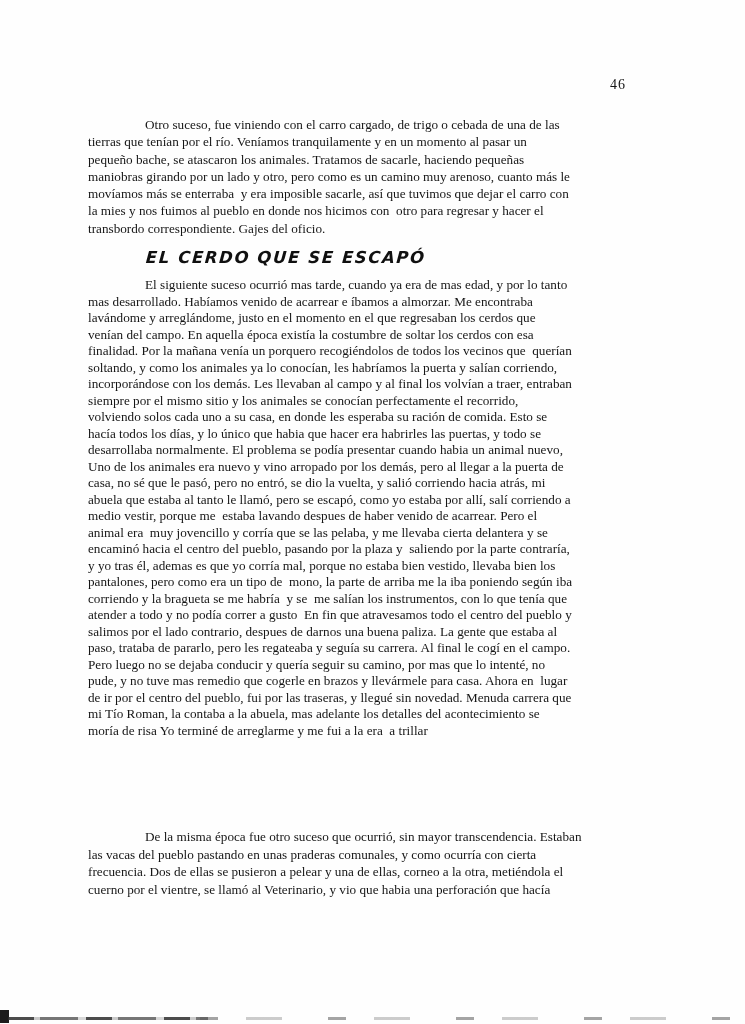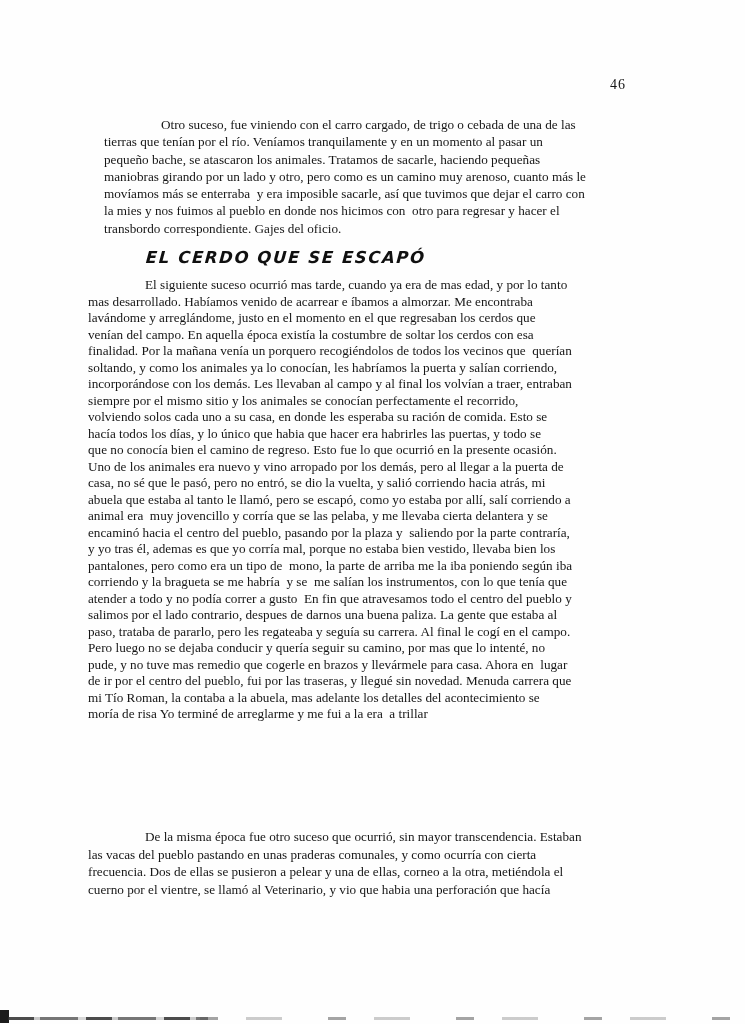--- a/index.html
+++ b/index.html
@@ -30,21 +30,21 @@
     font-size: 13.2px;
   }
   .textline {
     white-space: pre;
     height: var(--lh, 17px);
     line-height: var(--lh, 17px);
   }
   .textline:first-child {
     text-indent: 57px;
   }
-  .para-1 { top: 116px; margin-left: 16px; --lh: 17.3px; }
+  .para-1 { top: 116px; --lh: 17.3px; }
   .para-2 { top: 277px; --lh: 16.5px; }
   .para-3 { top: 828px; --lh: 17.7px; }
   .section-heading {
     position: absolute;
     top: 248px;
     left: 146px;
     font-family: "DejaVu Sans", sans-serif;
     font-style: italic;
     font-weight: bold;
     font-size: 16.5px;
@@ -109,24 +109,25 @@
       <div class="textline">El siguiente suceso ocurrió mas tarde, cuando ya era de mas edad, y por lo tanto</div>
       <div class="textline">mas desarrollado. Habíamos venido de acarrear e íbamos a almorzar. Me encontraba</div>
       <div class="textline">lavándome y arreglándome, justo en el momento en el que regresaban los cerdos que</div>
       <div class="textline">venían del campo. En aquella época existía la costumbre de soltar los cerdos con esa</div>
       <div class="textline">finalidad. Por la mañana venía un porquero recogiéndolos de todos los vecinos que  querían</div>
       <div class="textline">soltando, y como los animales ya lo conocían, les habríamos la puerta y salían corriendo,</div>
       <div class="textline">incorporándose con los demás. Les llevaban al campo y al final los volvían a traer, entraban</div>
       <div class="textline">siempre por el mismo sitio y los animales se conocían perfectamente el recorrido,</div>
       <div class="textline">volviendo solos cada uno a su casa, en donde les esperaba su ración de comida. Esto se</div>
       <div class="textline">hacía todos los días, y lo único que habia que hacer era habrirles las puertas, y todo se</div>
-      <div class="textline">que no conocía bien el camino de regreso. Esto fue lo que ocurrió en la presente ocasión.</div>
+      <div class="textline">desarrollaba normalmente. El problema se podía presentar cuando habia un animal nuevo,</div>
       <div class="textline">Uno de los animales era nuevo y vino arropado por los demás, pero al llegar a la puerta de</div>
       <div class="textline">casa, no sé que le pasó, pero no entró, se dio la vuelta, y salió corriendo hacia atrás, mi</div>
       <div class="textline">abuela que estaba al tanto le llamó, pero se escapó, como yo estaba por allí, salí corriendo a</div>
+      <div class="textline">medio vestir, porque me  estaba lavando despues de haber venido de acarrear. Pero el</div>
       <div class="textline">animal era  muy jovencillo y corría que se las pelaba, y me llevaba cierta delantera y se</div>
       <div class="textline">encaminó hacia el centro del pueblo, pasando por la plaza y  saliendo por la parte contraría,</div>
       <div class="textline">y yo tras él, ademas es que yo corría mal, porque no estaba bien vestido, llevaba bien los</div>
       <div class="textline">pantalones, pero como era un tipo de  mono, la parte de arriba me la iba poniendo según iba</div>
       <div class="textline">corriendo y la bragueta se me habría  y se  me salían los instrumentos, con lo que tenía que</div>
       <div class="textline">atender a todo y no podía correr a gusto  En fin que atravesamos todo el centro del pueblo y</div>
       <div class="textline">salimos por el lado contrario, despues de darnos una buena paliza. La gente que estaba al</div>
       <div class="textline">paso, trataba de pararlo, pero les regateaba y seguía su carrera. Al final le cogí en el campo.</div>
       <div class="textline">Pero luego no se dejaba conducir y quería seguir su camino, por mas que lo intenté, no</div>
       <div class="textline">pude, y no tuve mas remedio que cogerle en brazos y llevármele para casa. Ahora en  lugar</div>

